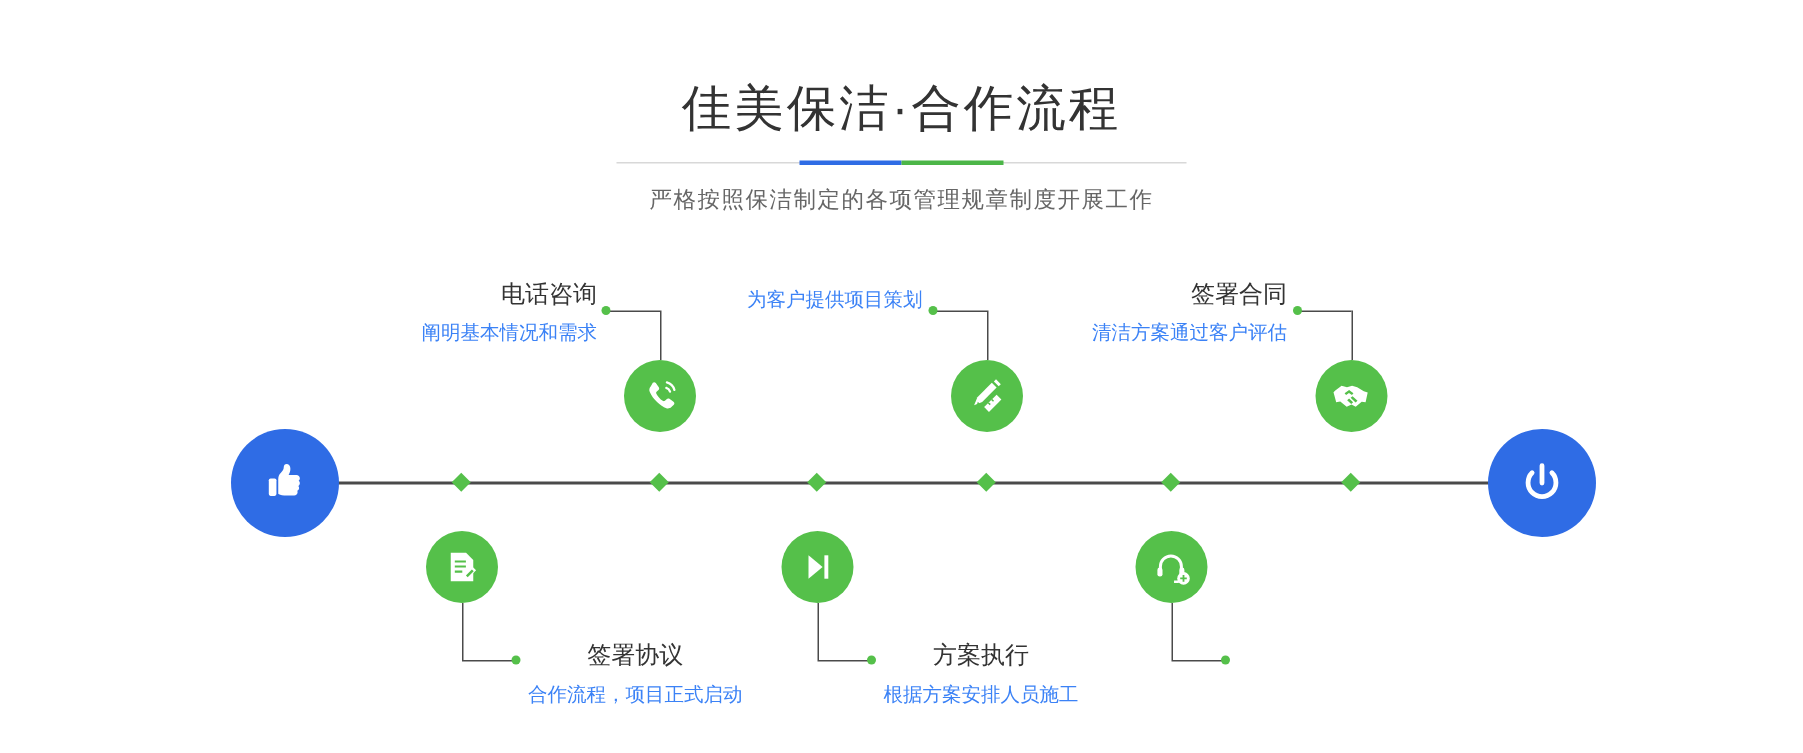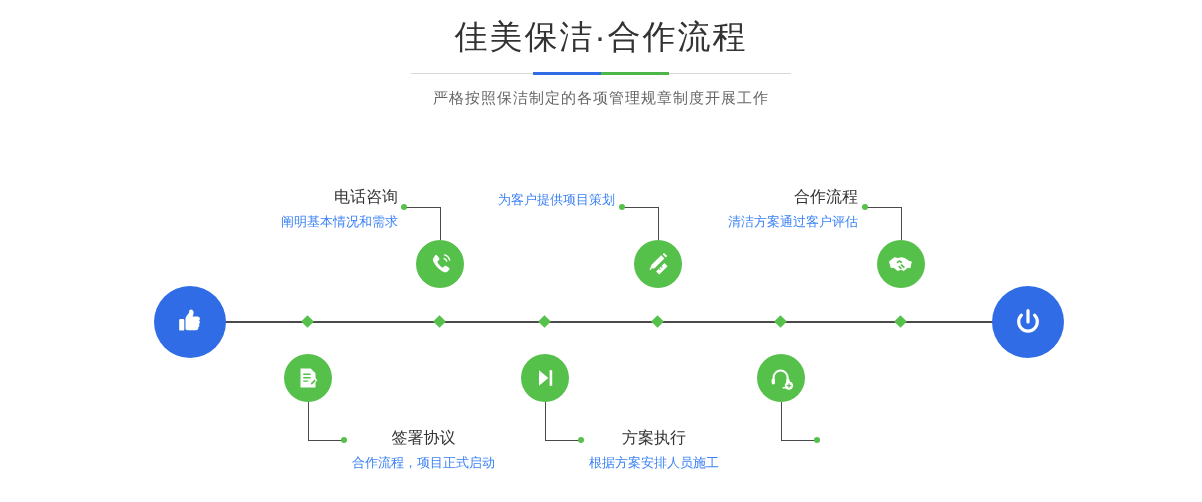--- a/index.html
+++ b/index.html
@@ -21,21 +21,21 @@
 
   
   .header {
     position: absolute;
     top: 0;
     left: 0;
     width: 1202px;
     text-align: center;
   }
   .title {
-    margin-top: 16px;
+    margin-top: 51px;
     font-size: 33px;
     letter-spacing: 2px;
     color: #333333;
     font-weight: normal;
     line-height: 42px;
   }
   .rule-wrap {
     position: relative;
     width: 380px;
     height: 3px;
@@ -270,21 +270,21 @@
       <svg width="28" height="28" viewBox="0 0 28 28">
         <path fill="#ffffff" d="M3.2 10.4l4.2-3.2 3.6 0.9 3.4-0.9 3.4 0.9 4.4 2.8 2.6 0.7-1.4 6.6-2.6-0.4-4 3.3-2.8-1.4-3.2 1.4-4.3-3.4-2.7 0.4-1.8-6.6z"></path>
         <path fill="#55c04a" d="M9.4 12.2l3-2.2 2.9 2.1-1 1.3-2-1.4-1.9 1.4zM13.4 15.2l1.3-1.1 3.3 3-1.3 1.2zM11.1 16.8l1.3-1.1 2.7 2.5-1.3 1.1z"></path>
       </svg>
     </span>
   </div>
   <div class="connector-v" style="left:901px; top:207px; height:33px;"></div>
   <div class="connector-h" style="left:865px; top:207px; width:36px;"></div>
   <div class="dot" style="left:862px; top:204px;"></div>
   <div class="label top" style="left:700px; top:186px; width:158px; text-align:right;">
-    <div class="lab-title">合作流程</div>
+    <div class="lab-title">签署合同</div>
     <div class="lab-desc">清洁方案通过客户评估</div>
   </div>
 
   <div class="diamond" style="left:776px;"></div>
   <div class="node" style="left:757px; top:354px;">
     <span>
       <svg width="26" height="26" viewBox="0 0 26 26">
         <path fill="none" stroke="#ffffff" stroke-width="2" d="M5.6 14.2v-1.6a7 7 0 0 1 14 0v1.6"></path>
         <rect fill="#ffffff" x="3.6" y="13.4" width="3.4" height="6" rx="1.6"></rect>
         <rect fill="#ffffff" x="18.2" y="13.4" width="3.4" height="6" rx="1.6"></rect>

